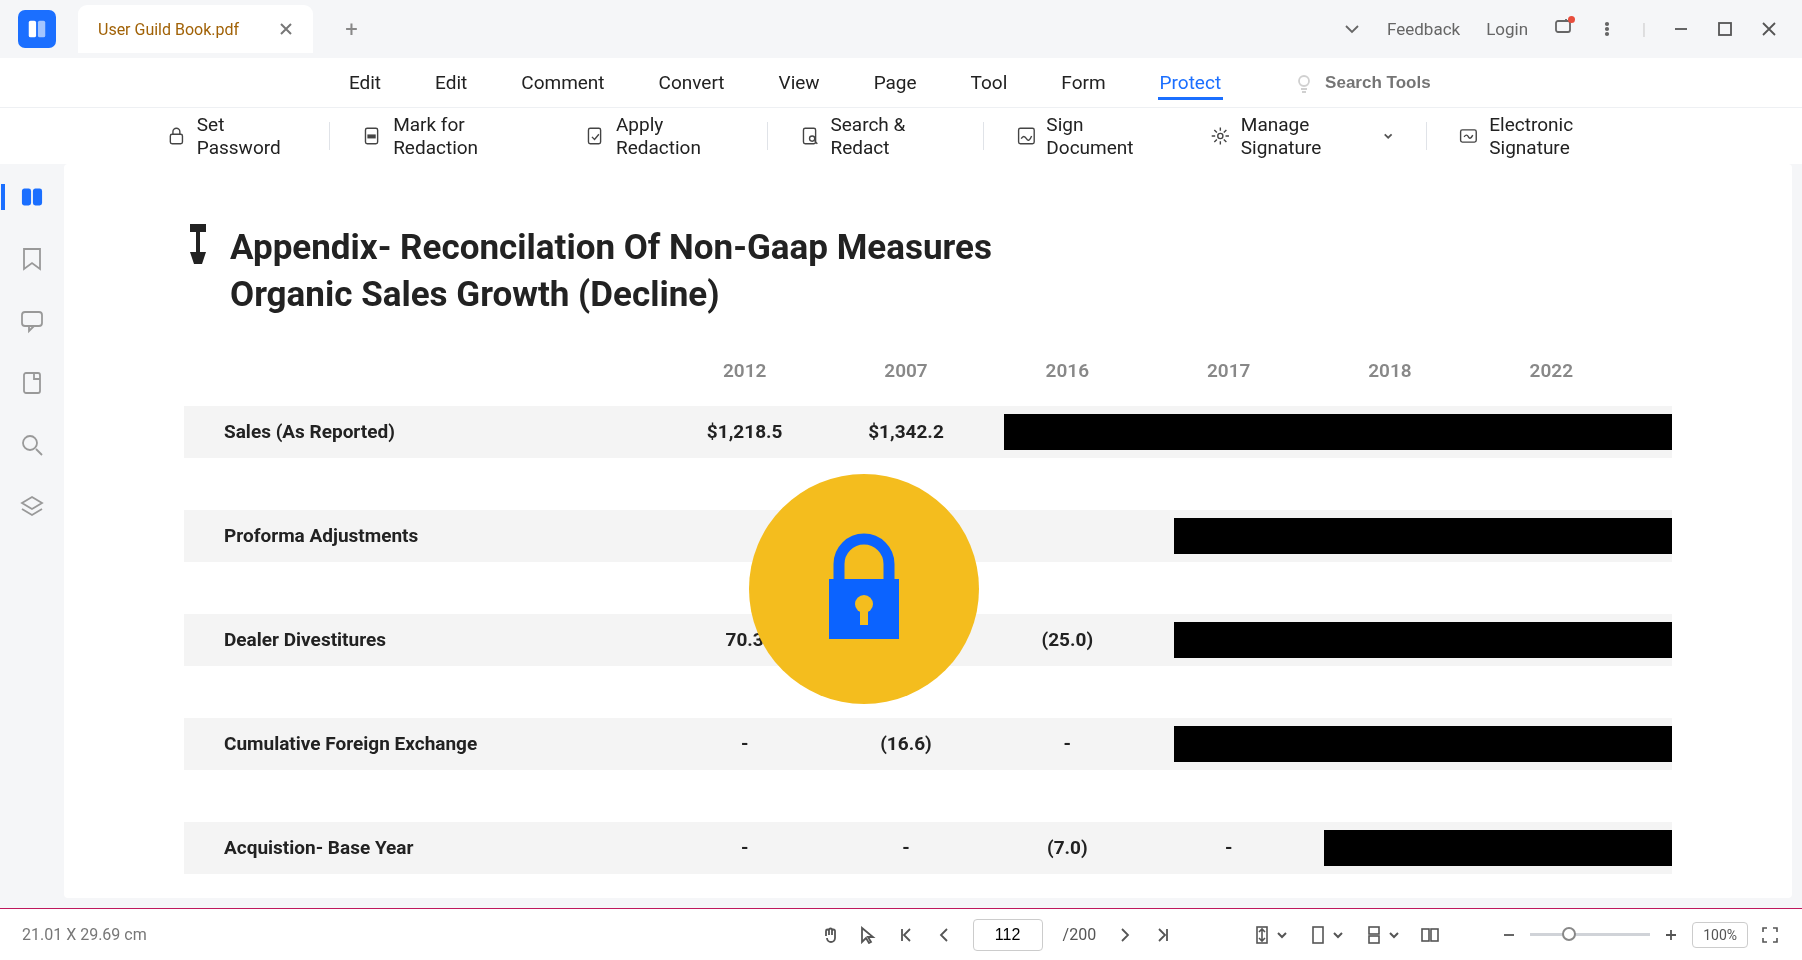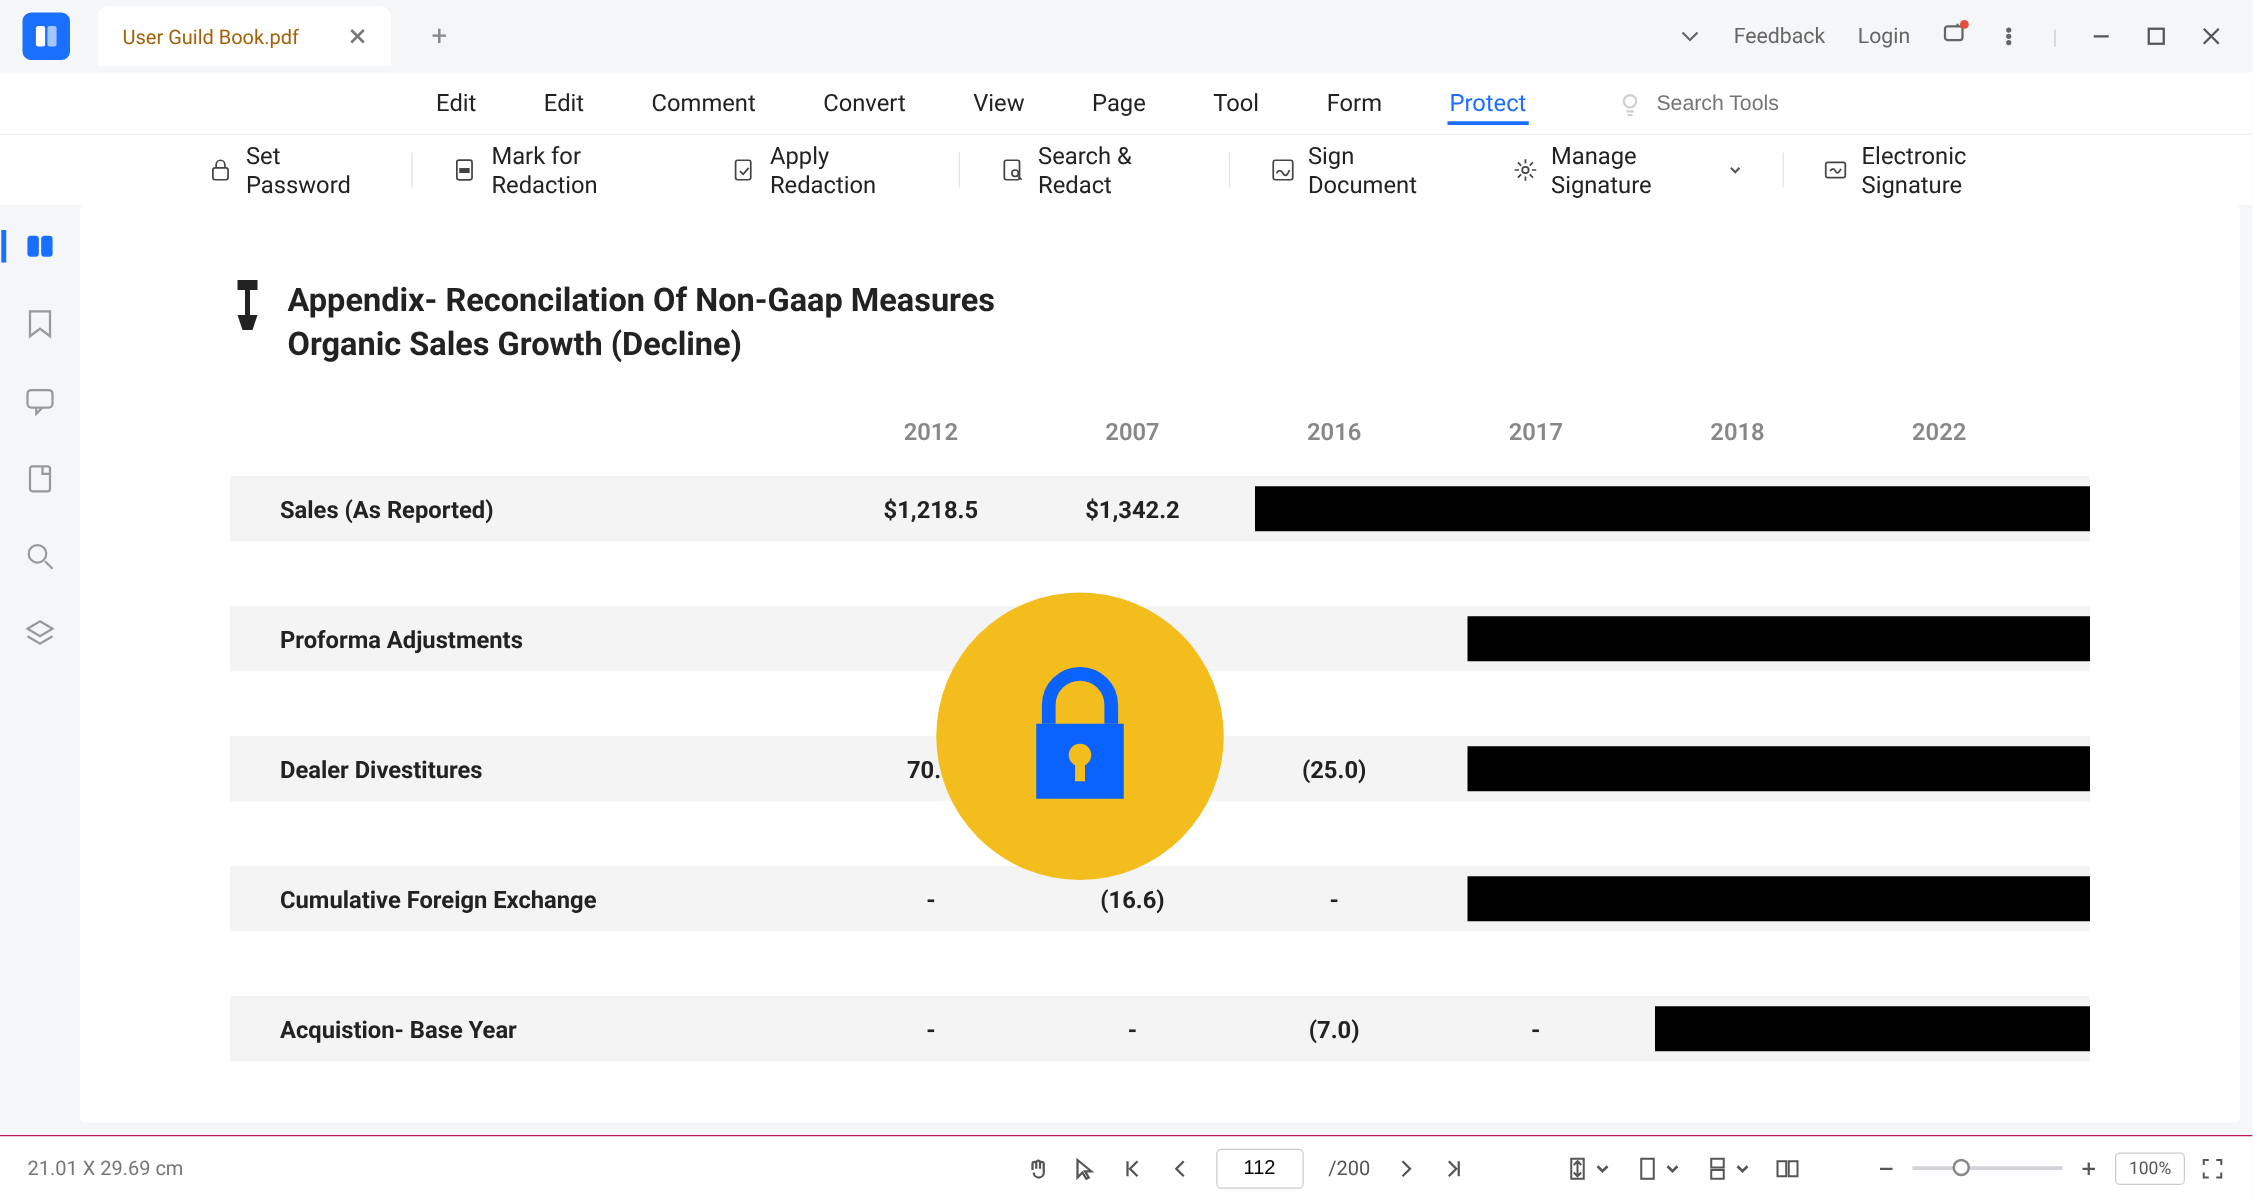--- a/index.html
+++ b/index.html
@@ -15,34 +15,34 @@
 .title-right { display: flex; align-items: center; gap: 26px; padding-right: 24px; }
 .title-link { color: #666; font-size: 17px; cursor: pointer; }
 .title-icon { width: 18px; height: 18px; stroke: #666; stroke-width: 1.8; fill: none; cursor: pointer; }
 .red-dot { width: 7px; height: 7px; background: #e84e3d; border-radius: 50%; position: absolute; top: -2px; right: -3px; }
 .icon-wrap { position: relative; }
 .win-btn { width: 18px; height: 18px; stroke: #555; stroke-width: 1.8; fill: none; cursor: pointer; }
 .menu-bar { background: #fff; height: 50px; display: flex; align-items: center; justify-content: center; gap: 50px; border-bottom: 1px solid #eef0f3; }
 .menu-item { font-size: 19px; color: #222; cursor: pointer; padding: 6px 2px; }
 .menu-item.active { color: #1b6fff; border-bottom: 3px solid #1b6fff; padding-bottom: 3px; }
 .search-tools { display: flex; align-items: center; gap: 10px; margin-left: 20px; }
-.search-tools input { border: none; outline: none; font-size: 17px; color: #bbb; width: 130px; }
+.search-tools input { border: none; outline: none; font-size: 17px; color: #bbb; width: 130px; font-weight: bold; }
 .search-tools-icon { width: 22px; height: 22px; stroke: #d0d0d0; stroke-width: 1.8; fill: none; }
 .toolbar { background: #fff; height: 56px; display: flex; align-items: center; padding: 0 140px; gap: 0; }
 .tool-btn { display: flex; align-items: center; gap: 10px; font-size: 19px; color: #222; padding: 0 26px; cursor: pointer; }
 .tool-icon { width: 24px; height: 24px; stroke: #444; stroke-width: 1.6; fill: none; }
 .tool-sep { width: 1px; height: 28px; background: #e0e3e8; margin: 0 6px; }
 .main-area { flex: 1; display: flex; overflow: hidden; }
 .sidebar { width: 64px; background: #f5f6f8; display: flex; flex-direction: column; gap: 36px; padding-top: 20px; align-items: center; }
 .side-btn { width: 26px; height: 26px; stroke: #999; stroke-width: 1.8; fill: none; cursor: pointer; }
 .side-btn.active { stroke: #1b6fff; fill: #1b6fff; border-left: 4px solid #1b6fff; padding-left: 16px; width: 42px; margin-left: -20px; }
 .document { flex: 1; background: #fff; margin: 0 10px 10px 0; border-radius: 4px; padding: 60px 120px; position: relative; overflow: hidden; }
 .doc-header { display: flex; gap: 18px; align-items: flex-start; margin-bottom: 40px; }
 .doc-icon { width: 28px; }
-.doc-title { font-size: 26px; font-weight: 700; color: #222; line-height: 1.35; }
+.doc-title { font-size: 35px; font-weight: 700; color: #222; line-height: 1.35; }
 .table { width: 100%; }
 .thead { display: flex; padding: 0 40px; margin-bottom: 24px; }
 .th-label { width: 440px; }
 .th-year { flex: 1; text-align: center; font-size: 19px; color: #888; font-weight: 600; }
 .trow { display: flex; align-items: center; background: #f4f4f4; height: 52px; padding: 0 40px; margin-bottom: 52px; position: relative; }
 .td-label { width: 440px; font-size: 19px; font-weight: 700; color: #222; }
 .td-val { flex: 1; text-align: center; font-size: 19px; font-weight: 700; color: #222; }
 .redact { background: #000; height: 36px; position: absolute; }
 .lock-badge { position: absolute; left: 685px; top: 310px; width: 230px; height: 230px; border-radius: 50%; background: #f4bd1e; display: flex; align-items: center; justify-content: center; z-index: 5; }
 .lock-badge svg { width: 100px; height: 120px; }

